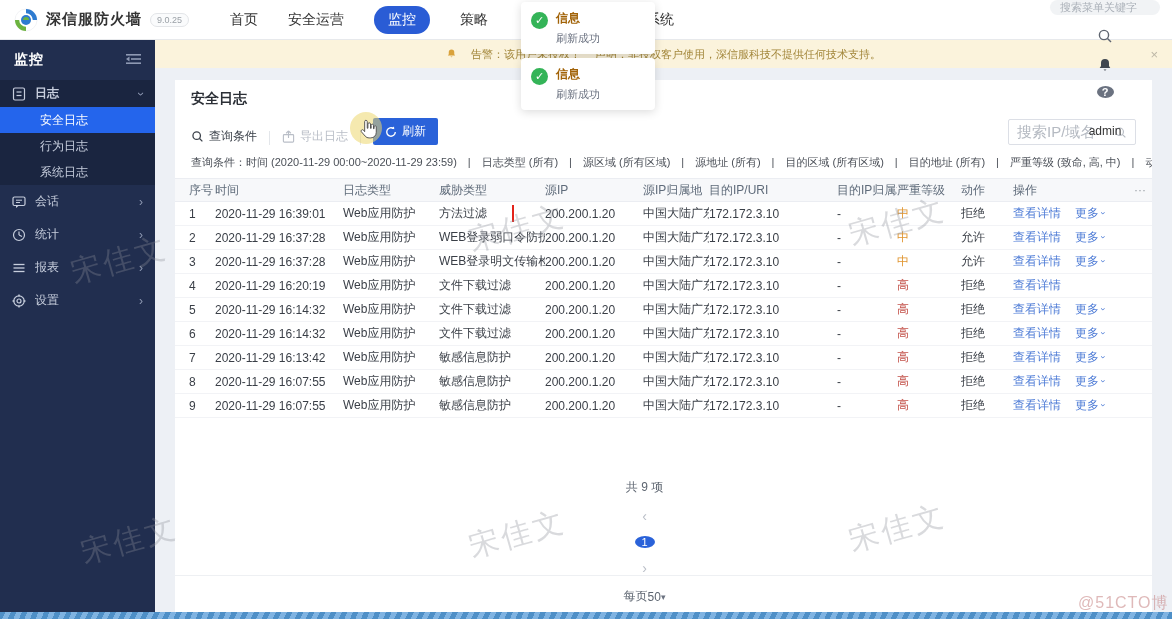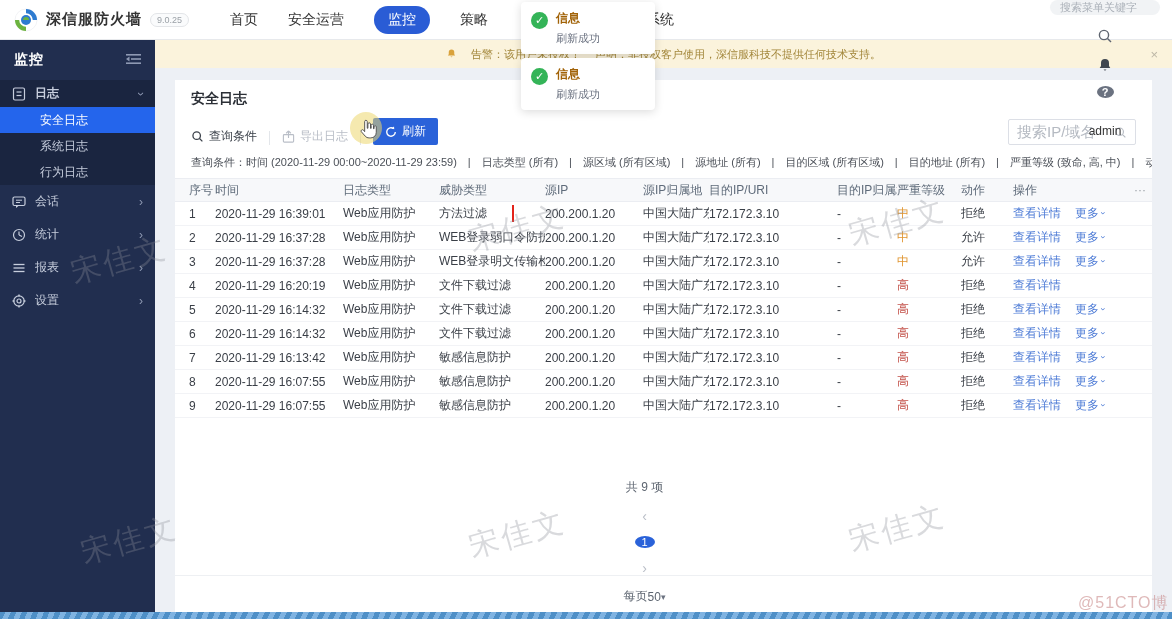--- a/index.html
+++ b/index.html
@@ -189,22 +189,22 @@
       <div class="side-row">
         <svg class="sideicon" viewBox="0 0 14 14">
             <rect x="1.5" y="1" width="11" height="12" rx="1.5" fill="none" stroke="#c7cedd" stroke-width="1.2"></rect>
             <line x1="4.5" y1="5" x2="9.5" y2="5" stroke="#c7cedd" stroke-width="1.2"></line>
             <line x1="4.5" y1="8.5" x2="9.5" y2="8.5" stroke="#c7cedd" stroke-width="1.2"></line>
           </svg>
         <span class="lbl">日志</span>
         <span class="chev down">›</span>
       </div>
       <div class="side-sub active">安全日志</div>
+      <div class="side-sub">行为日志</div>
       <div class="side-sub">系统日志</div>
-      <div class="side-sub">行为日志</div>
     </div>
     <div class="side-item">
       <svg class="sideicon" viewBox="0 0 14 14">
           <rect x="1" y="2" width="12" height="8.5" rx="1.5" fill="none" stroke="#c7cedd" stroke-width="1.2"></rect>
           <path d="M4 10.5L4 13l3-2.5z" fill="#c7cedd"></path>
           <line x1="4" y1="5.2" x2="10" y2="5.2" stroke="#c7cedd" stroke-width="1"></line>
           <line x1="4" y1="7.5" x2="8" y2="7.5" stroke="#c7cedd" stroke-width="1"></line>
         </svg>
       <span class="lbl">会话</span>
       <span class="chev">›</span>

